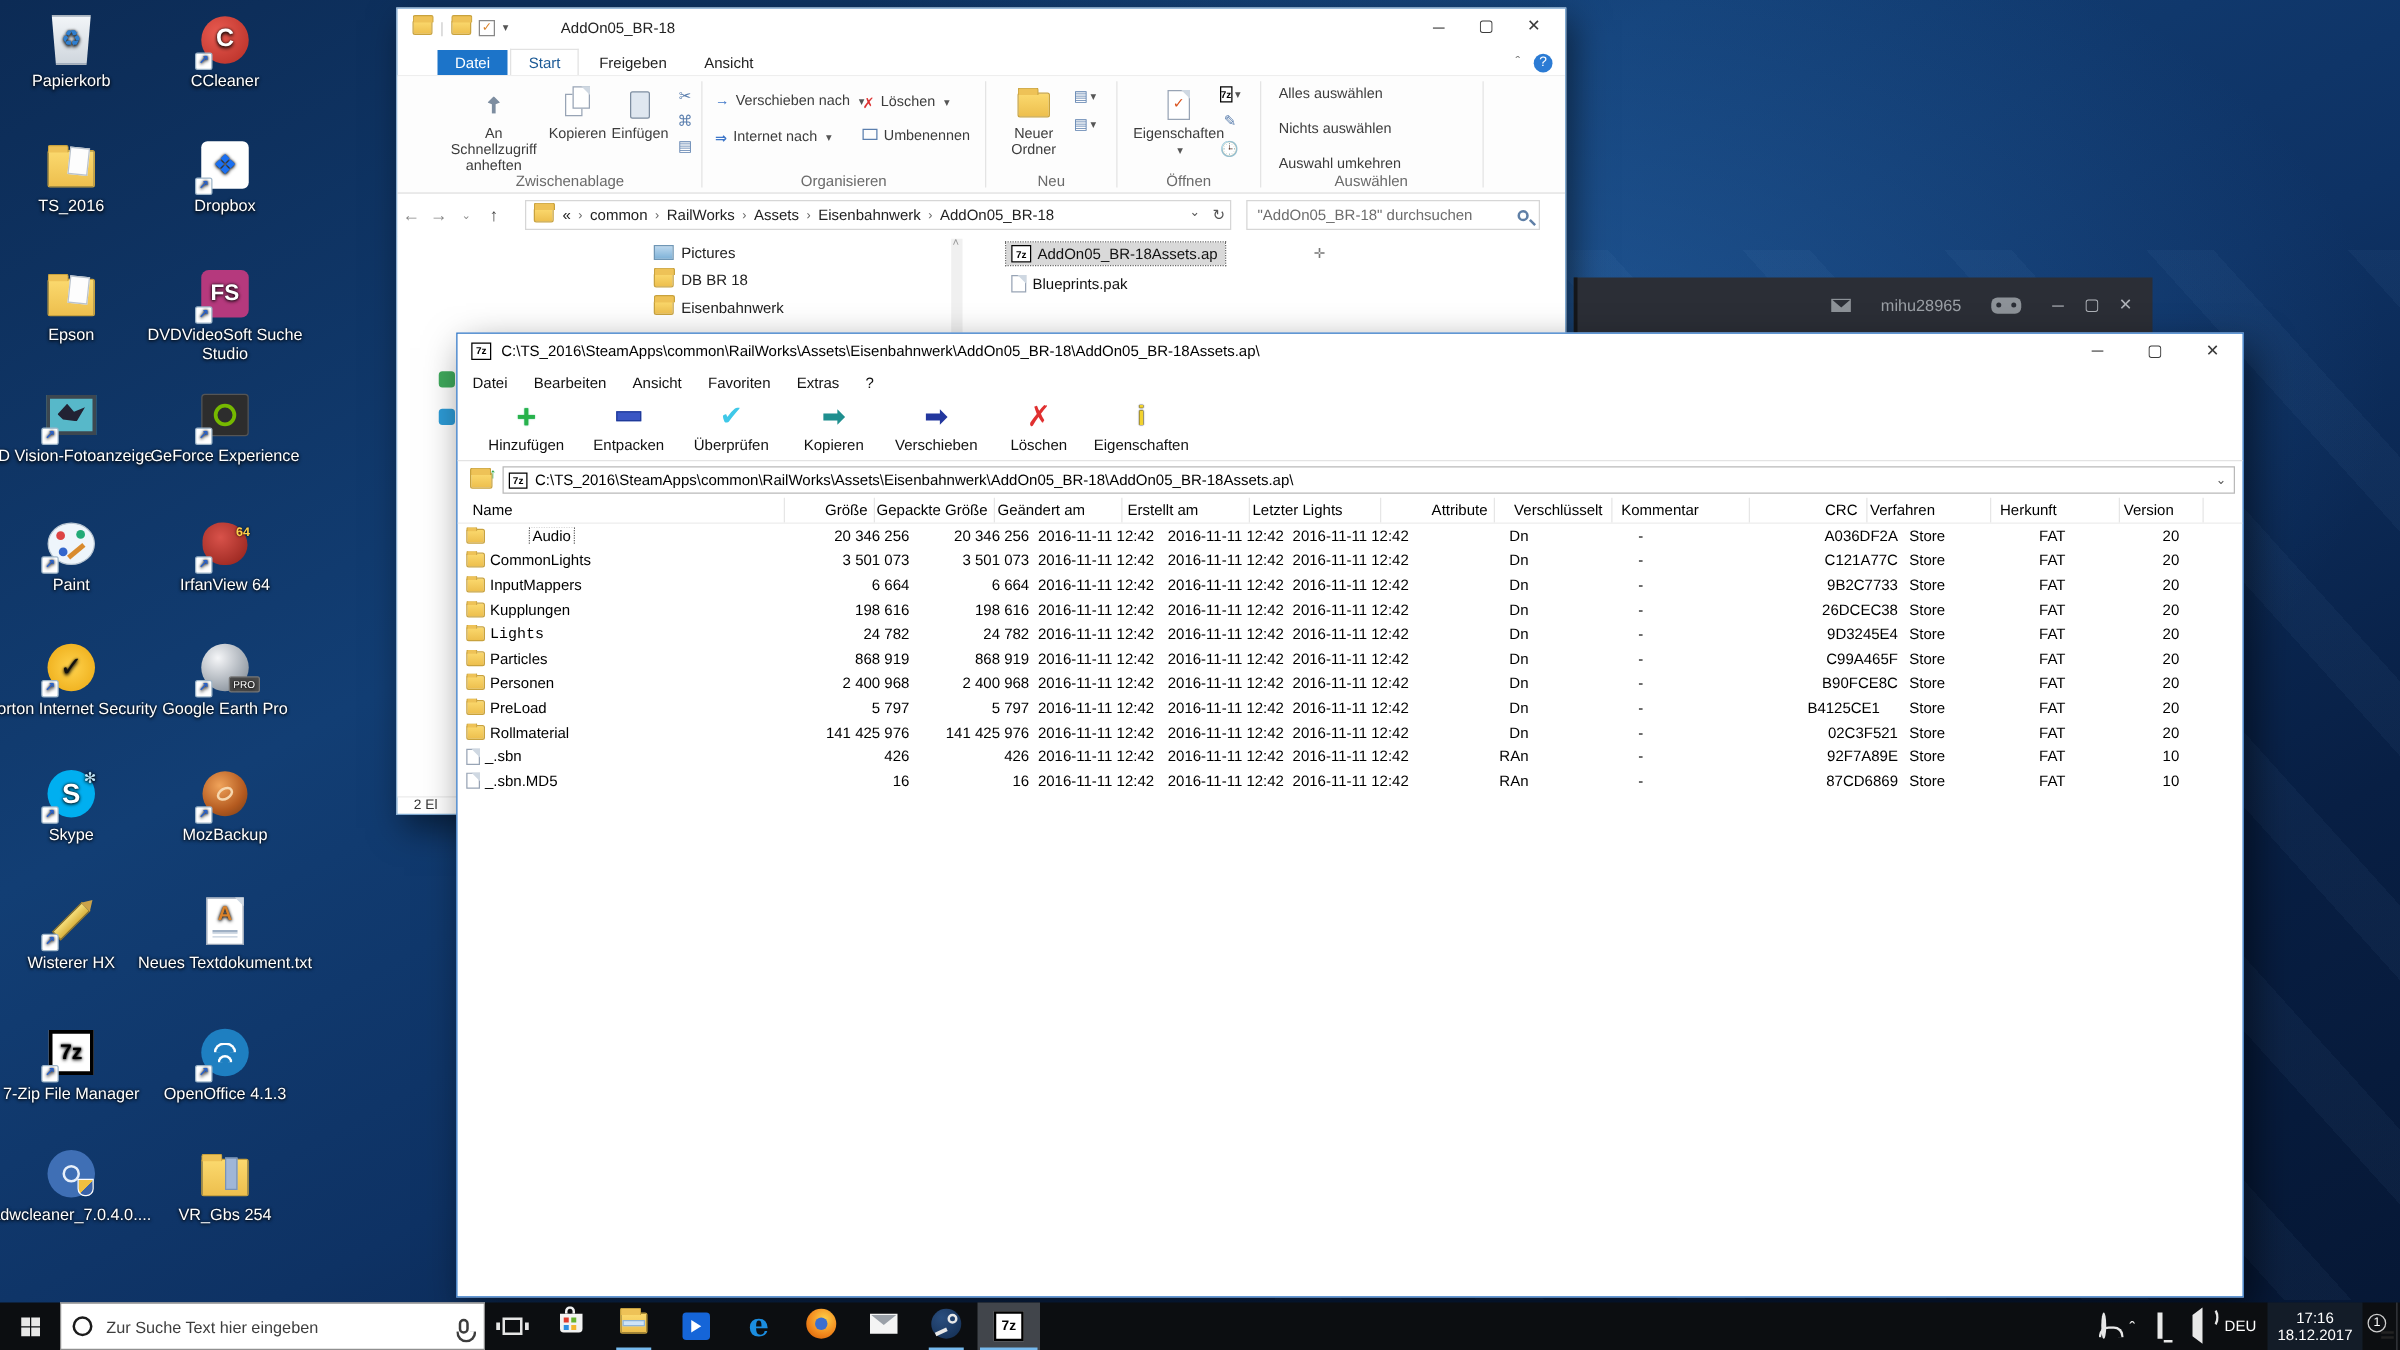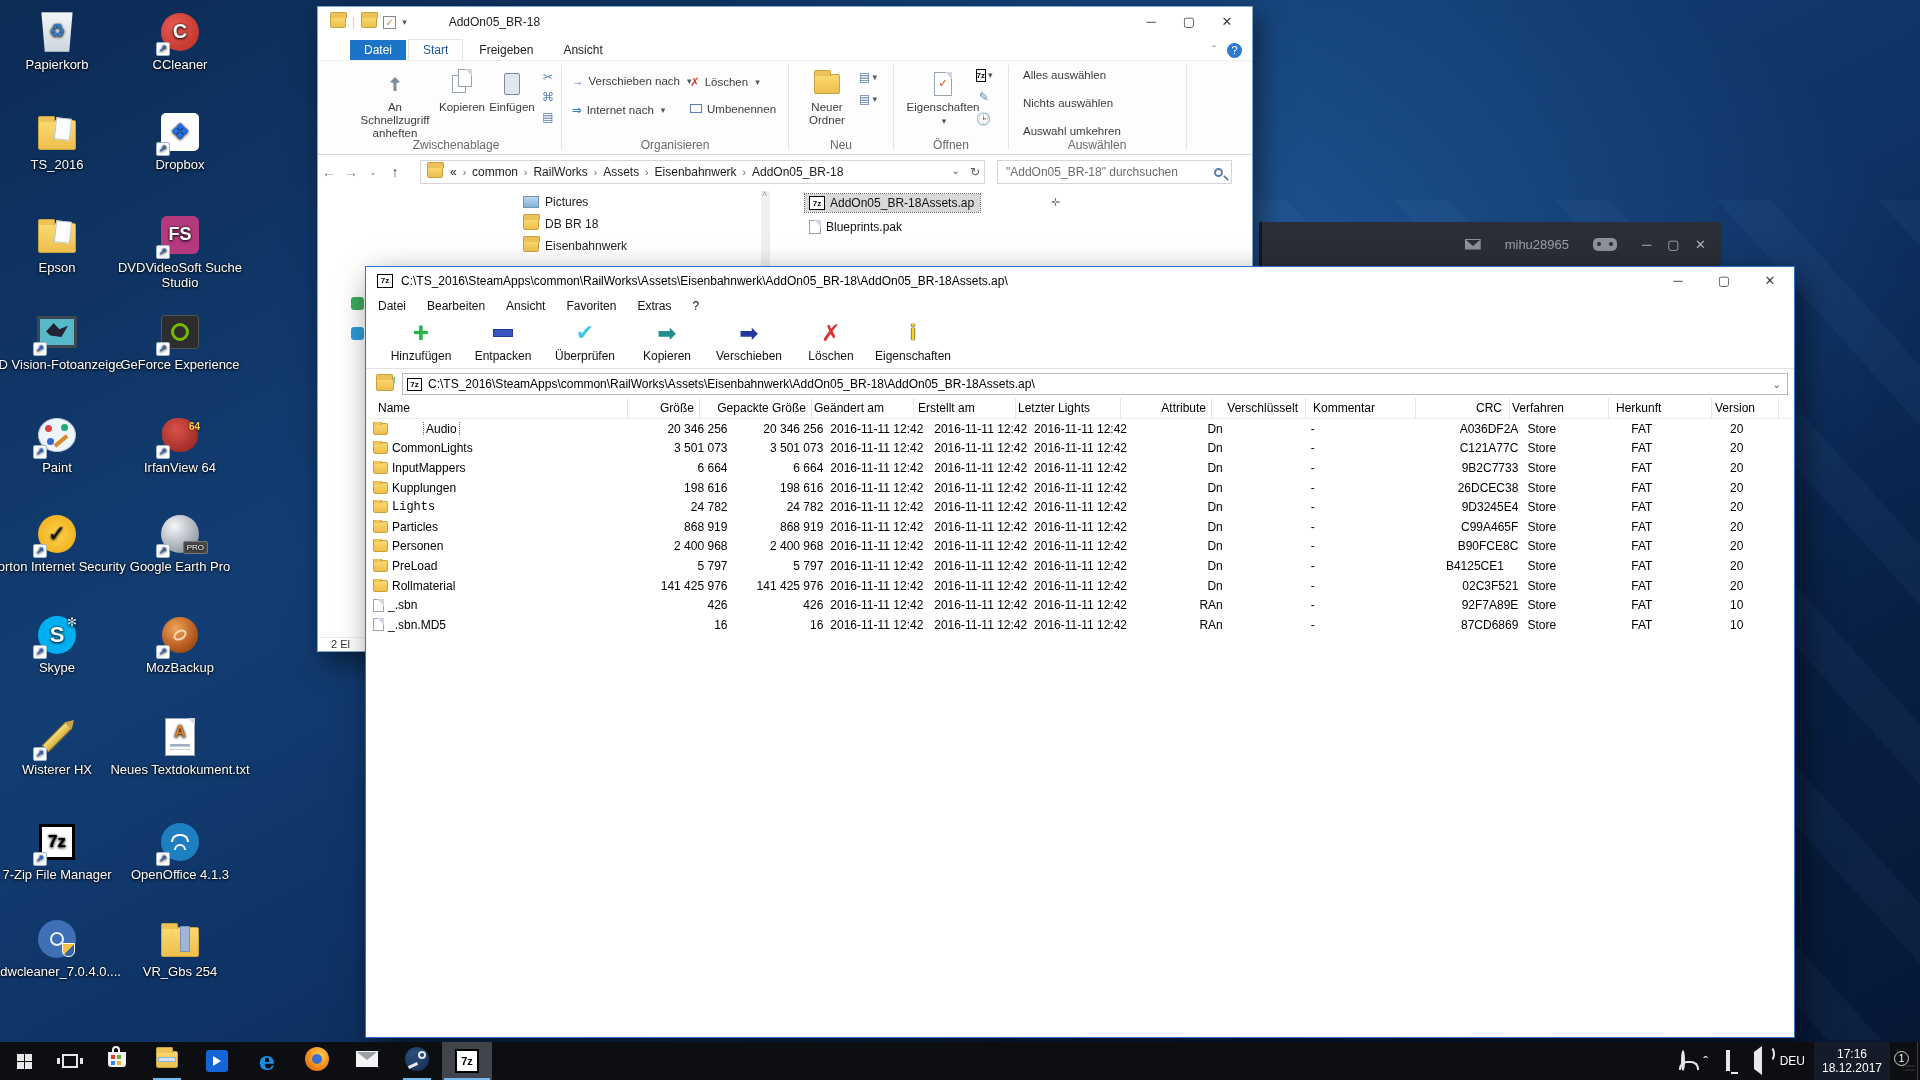--- a/index.html
+++ b/index.html
@@ -565,21 +565,21 @@
     <div id="zip-pathbox">
       <span class="z7" style="width:15px;height:13px;font-size:8px">7z</span>
       <span>C:\TS_2016\SteamApps\common\RailWorks\Assets\Eisenbahnwerk\AddOn05_BR-18\AddOn05_BR-18Assets.ap\</span>
       <span class="caret">⌄</span>
     </div>
   </div>
   <div id="zip-table">
     <div id="zip-head">
         <div class="hc" style="width: 262px; justify-content: flex-start; padding-left: 12px;">Name</div>
         <div class="hc" style="width: 72px; justify-content: flex-end; padding-right: 5px;">Größe</div>
-        <div class="hc" style="width: 96px; justify-content: flex-end; padding-right: 5px; margin-left: 16px;">Gepackte Größe</div>
+        <div class="hc" style="width: 96px; justify-content: flex-end; padding-right: 5px;">Gepackte Größe</div>
         <div class="hc" style="width: 102px; justify-content: flex-start; padding-left: 2px;">Geändert am</div>
         <div class="hc" style="width: 102px; justify-content: flex-start; padding-left: 4px;">Erstellt am</div>
         <div class="hc" style="width: 105px; justify-content: flex-start; padding-left: 2px;">Letzter Lights</div>
         <div class="hc" style="width: 91px; justify-content: flex-end; padding-right: 5px;">Attribute</div>
         <div class="hc" style="width: 94px; justify-content: flex-end; padding-right: 7px;">Verschlüsselt</div>
         <div class="hc" style="width: 110px; justify-content: flex-start; padding-left: 7px;">Kommentar</div>
         <div class="hc" style="width: 94px; justify-content: flex-end; padding-right: 7px;">CRC</div>
         <div class="hc" style="width: 99px; justify-content: flex-start; padding-left: 2px;">Verfahren</div>
         <div class="hc" style="width: 103px; justify-content: flex-start; padding-left: 7px;">Herkunft</div>
         <div class="hc" style="width: 67px; justify-content: flex-start; padding-left: 3px;">Version</div>
@@ -784,20 +784,25 @@
           <div class="zc" style="width: 67px; text-align: left; padding-left: 3px;">10</div>
         </div>
       </div>
   </div>
 </div>
 
 <div id="taskbar">
   <div id="tb-start">
       <span class="winlogo"></span>
     </div>
+  <div id="tb-search">
+    <span class="cort"></span>
+    <span>Zur Suche Text hier eingeben</span>
+    <span class="micb"></span>
+  </div>
   <div id="tb-taskview">
       <span class="tvic"></span>
     </div>
   <div id="tb-apps" style="display:flex">
       <div class="tb-slot">
         <span><span style="position:relative;width:18px;height:15px;background:#f2f2f2;border-radius:0 0 3px 3px;display:inline-block"><span style="position:absolute;left:4px;top:-6px;width:8px;height:6px;border:2px solid #f2f2f2;border-bottom:none;border-radius:5px 5px 0 0"></span><span style="position:absolute;left:3px;top:3px;width:4px;height:4px;background:#e23b2e"></span><span style="position:absolute;left:9px;top:3px;width:4px;height:4px;background:#66b32e"></span><span style="position:absolute;left:3px;top:9px;width:4px;height:4px;background:#2e8ee2"></span><span style="position:absolute;left:9px;top:9px;width:4px;height:4px;background:#f2b52e"></span></span></span>
       </div>
       <div class="tb-slot">
         <span><span class="fold" style="width:22px;height:17px;display:inline-block"><span style="position:absolute;left:1px;top:5px;right:1px;height:5px;background:#cfe4f7;border:1px solid #8fb4d8"></span></span></span>
         <span class="tb-under"></span>

